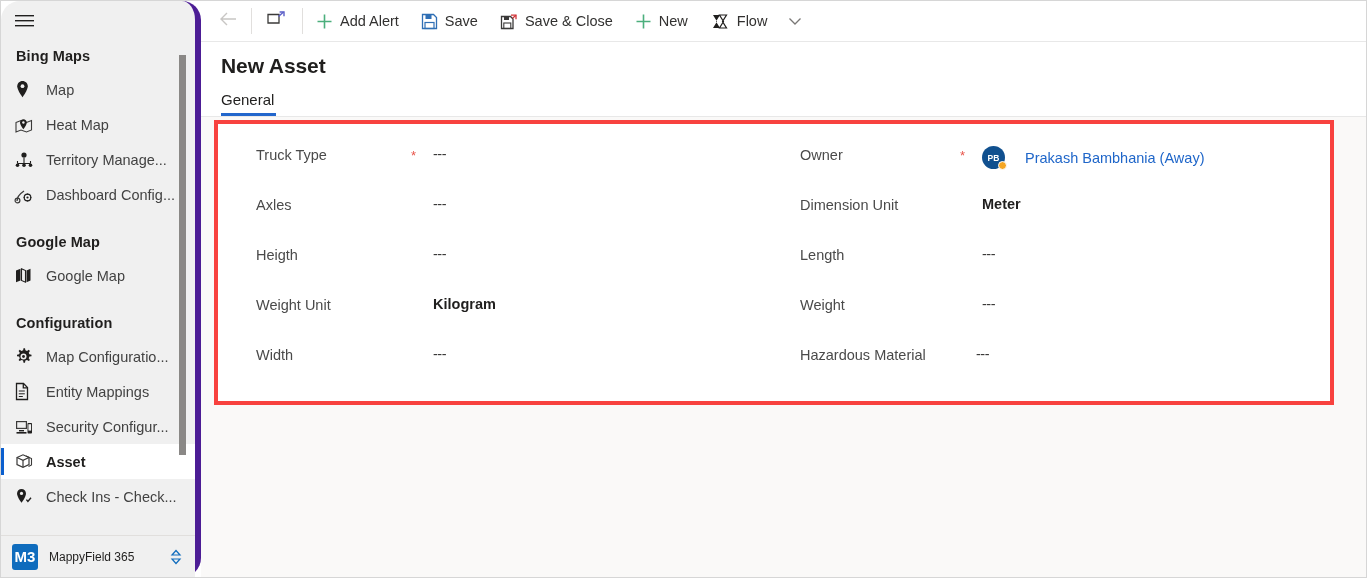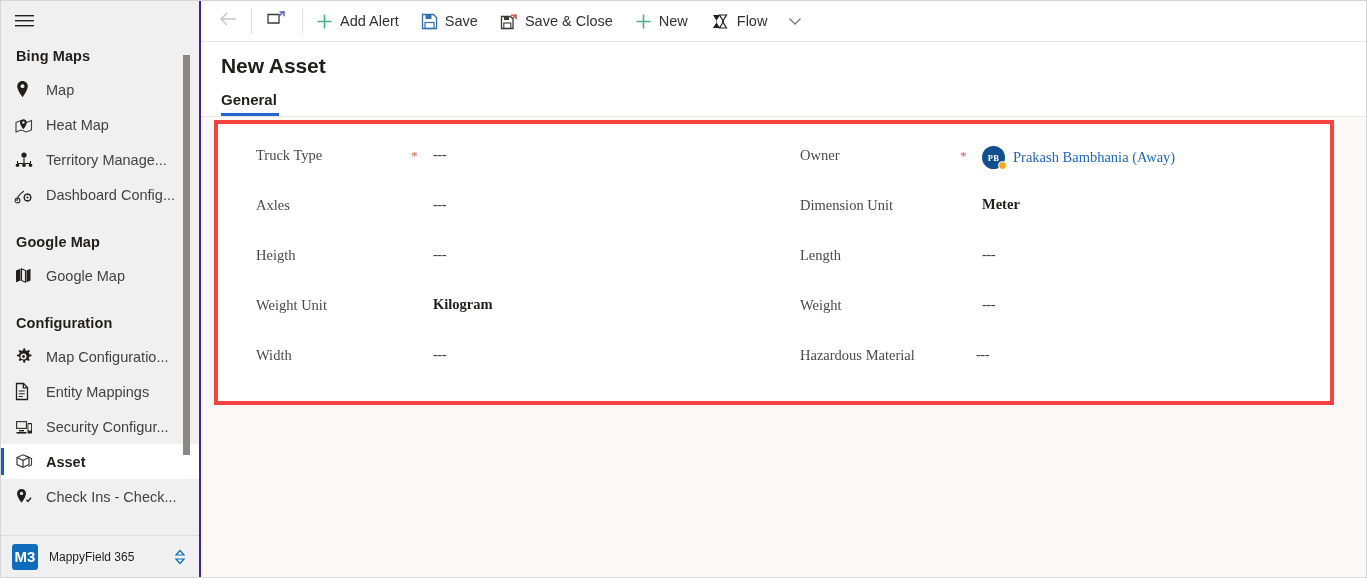--- a/index.html
+++ b/index.html
@@ -23,21 +23,22 @@
 
   
   .sidebar {
     width: 200px;
     height: 100%;
     background: #f0f0f0;
     position: relative;
     display: flex;
     flex-direction: column;
     flex: 0 0 200px;
-    border-right: 2px solid #4c1d95;
+    border-right: 6px solid #4c1d95;
+    border-radius: 19px;
   }
   .hamburger {
     height: 40px;
     display: flex;
     align-items: center;
     padding-left: 14px;
     cursor: pointer;
   }
   .hamburger svg { display: block; }
   .nav-scroll {
@@ -214,21 +215,21 @@
     margin-top: 13px;
   }
   .tab {
     font-size: 15px;
     color: #201f1e;
     padding: 0 3px 8px 0;
     margin-right: 22px;
     cursor: pointer;
     position: relative;
   }
-  .tab.active { font-weight: bold; }
+  .tab.active { font-weight: normal; }
   .tab.active::after {
     content: "";
     position: absolute;
     left: 0; right: 1px; bottom: 0;
     height: 3px;
     background: #2266cc;
   }
   .header-rule {
     height: 1px;
     background: #e8e8e8;
@@ -251,21 +252,20 @@
   }
   .form-grid {
     position: absolute;
     inset: 0;
     display: flex;
     padding: 22px 0 0 0;
   }
   .col {
     flex: 0 0 50%;
     padding-left: 38px;
-    font-family: Liberation Serif, serif;
   }
   .col.right { padding-left: 26px; }
   .frow {
     display: flex;
     align-items: flex-start;
     height: 50px;
   }
   .flabel {
     font-size: 14.5px;
     color: #4a4a4a;
@@ -290,20 +290,21 @@
   .fvalue.bold { font-weight: bold; color: #201f1e; }
   .dashes {
     color: #3b3a39;
     font-size: 14.5px;
     letter-spacing: -0.5px;
   }
   .owner-chip {
     display: flex;
     align-items: center;
     cursor: pointer;
+    gap: 12px;
   }
   .avatar {
     position: relative;
     width: 23px; height: 23px;
     border-radius: 50%;
     background: #10508f;
     color: #ffffff;
     font-size: 8.5px;
     font-weight: bold;
     display: flex;

